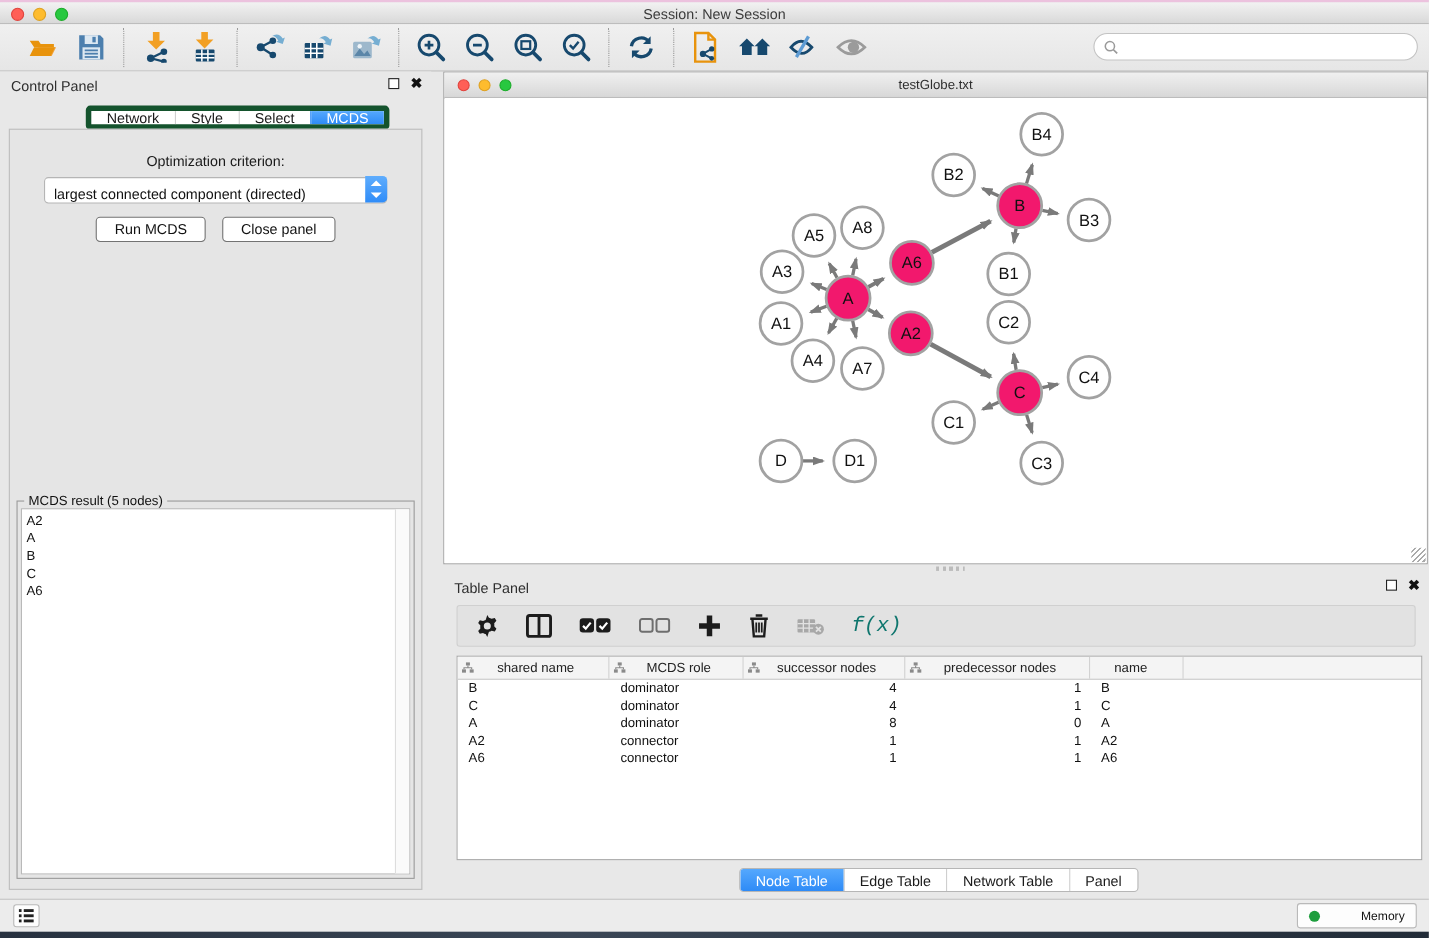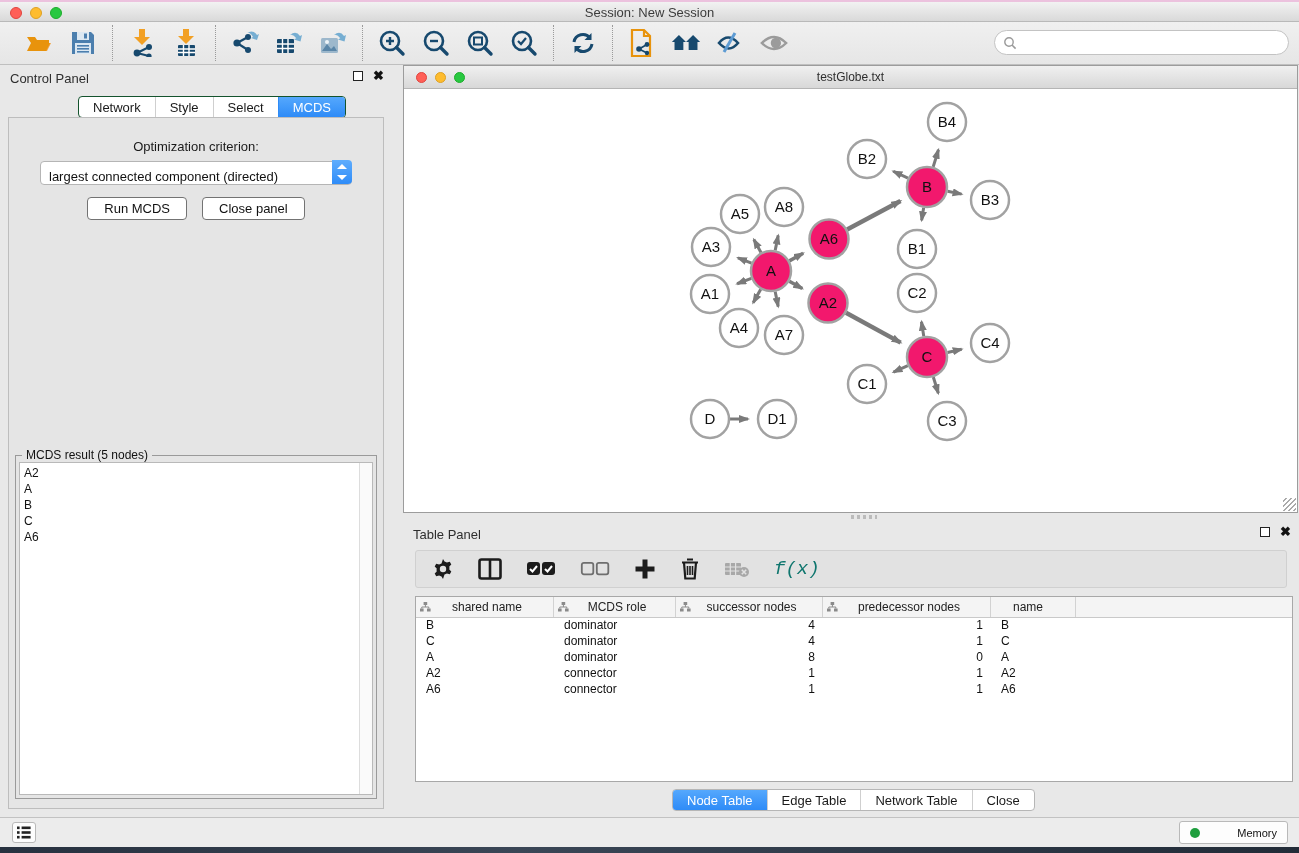--- a/index.html
+++ b/index.html
@@ -33,21 +33,21 @@
 
   
   .control-panel { position:absolute; left:0; top:65px; width:392px; height:752px; background:#e8e8e8; }
   .panel-head { position:relative; height:26px; }
   .panel-head .ph-title { position:absolute; left:10px; top:6px; font-size:13px; color:#2e2e2e; }
   .ph-btns { position:absolute; right:8px; top:6px; display:flex; gap:10px; align-items:center; }
   .float-btn { width:10px; height:10px; border:1.5px solid #222; background:#fff; display:inline-block; }
   .close-btn { font-size:13px; font-weight:bold; color:#111; line-height:10px; }
 
   .seg-tabs { position:absolute; left:78px; top:31px; height:22px; display:flex;
-    background:#fff; border:1px solid #14532d; border-radius:4px; overflow:hidden; }
+    background:#fff; border:5px solid #14532d; border-radius:4px; overflow:hidden; }
   .seg { padding:0 14px; font-size:13px; color:#1a1a1a; display:flex; align-items:center; border-left:1px solid #cfcfcf; }
   .seg:first-child { border-left:none; }
   .seg.active { background:linear-gradient(#55a8fd,#2e8bf7); color:#fff; border-left-color:#2e8bf7; }
 
   .tab-content { position:absolute; left:8px; top:52px; width:376px; height:692px;
     background:#e5e5e5; border:1px solid #bdbdbd; }
   .opt-label { margin-top:21px; text-align:center; font-size:13px; color:#1a1a1a; }
   .combo { position:relative; margin:7px auto 0 auto; width:312px; height:24px; background:#fff;
     border:1px solid #b5b5b5; border-radius:4px; display:flex; align-items:flex-end; }
   .combo .combo-text { font-size:13px; color:#111; padding-left:8px; flex:1; white-space:nowrap; overflow:hidden; }
@@ -583,21 +583,21 @@
           <div class="td" style="width: 147px; text-align: right; padding: 0px 8px 0px 0px;">1</div>
           <div class="td" style="width: 168px; text-align: right; padding: 0px 8px 0px 0px;">1</div>
           <div class="td" style="width: 85px; text-align: left; padding: 0px 0px 0px 10px;">A6</div>
         </div>
       </div>
   </div>
   <div class="bottom-tabs" id="bottom-tabs">
       <div class="seg active">Node Table</div>
       <div class="seg">Edge Table</div>
       <div class="seg">Network Table</div>
-      <div class="seg">Close</div>
+      <div class="seg">Panel</div>
     </div>
 </div>
 
 <div class="statusbar">
   <div class="list-btn">
     <svg width="14" height="13" viewBox="0 0 14 13">
         <g fill="#222">
           <rect x="0" y="0.5" width="2.6" height="2.6"></rect>
           <rect x="4.6" y="0.5" width="9" height="2.6"></rect>
           <rect x="0" y="5.2" width="2.6" height="2.6"></rect>

